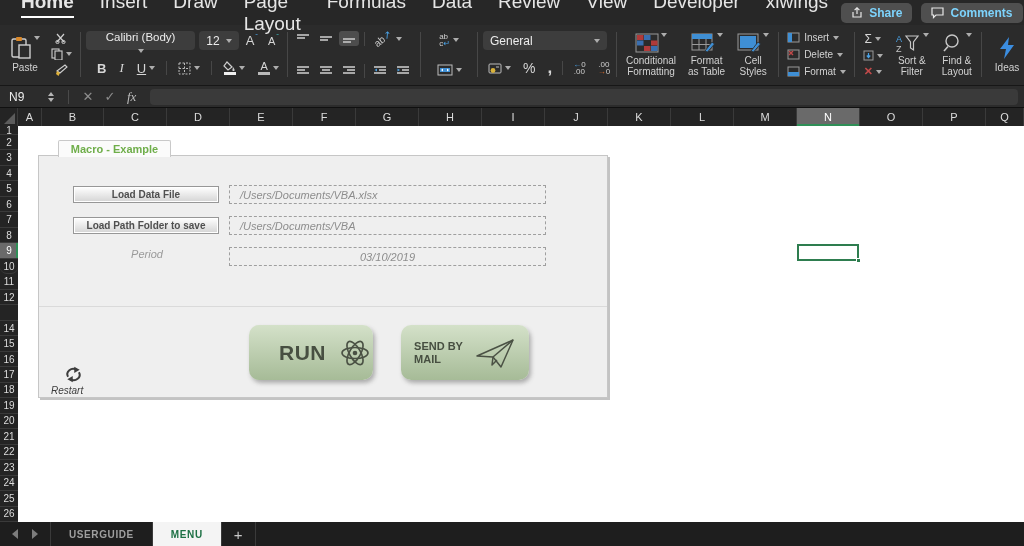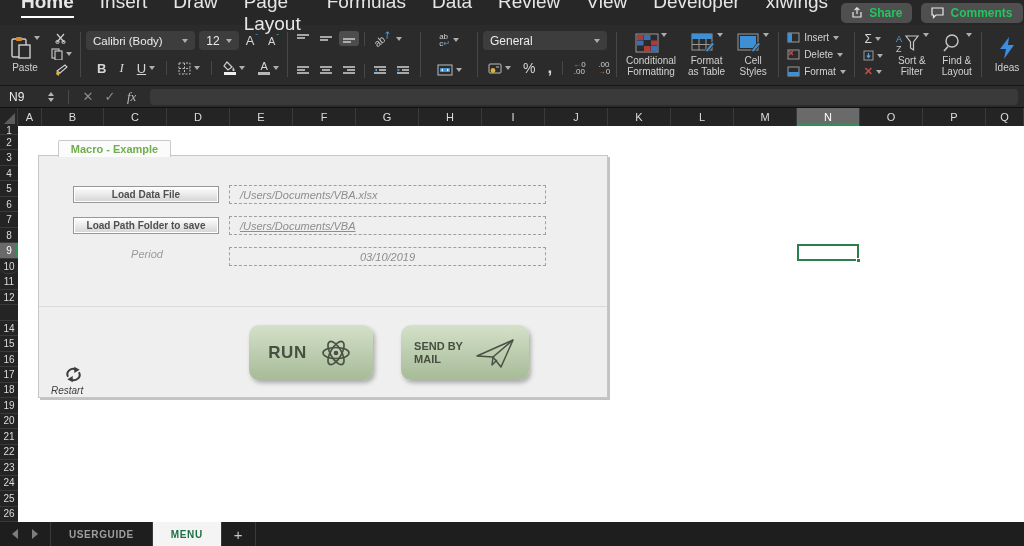--- a/index.html
+++ b/index.html
@@ -8,21 +8,21 @@
     position:relative; width:1024px; height:546px; overflow:hidden;
     font-family:"Liberation Sans", sans-serif; background:#fff;
     user-select:none;
   }
   
   .menubar { height:25px; background:#272727; display:flex; align-items:center; padding-left:8px; }
   .menu-item { color:#e6e6e6; font-size:19px; padding:4px 13px 3px; cursor:default; }
   .menu-item.active span { font-weight:700; border-bottom:2px solid #fff; padding-bottom:4px; }
   .menu-right { margin-left:auto; display:flex; gap:9px; margin-right:8px; }
   .top-btn { display:flex; align-items:center; gap:6px; background:#4f4f4f; border:none;
-    border-radius:5px; height:20px; padding:0 10px; color:#22c55e; font-size:12px; font-weight:700;
+    border-radius:5px; height:20px; padding:0 10px; color:#7dd3fc; font-size:12px; font-weight:700;
     font-family:inherit; }
   
   .ribbon { height:61px; background:#2b2b2b; border-bottom:1px solid #171717;
     display:flex; align-items:stretch; padding:4px 4px 5px 6px; overflow:hidden; }
   .rdiv { width:1px; background:#474747; margin:3px 5px; flex:0 0 auto; }
   .rgroup { display:flex; flex:0 0 auto; align-items:stretch; }
   .rcol { display:flex; flex-direction:column; justify-content:space-between; }
   .rrow { display:flex; align-items:center; }
   .rbtn { display:flex; align-items:center; justify-content:center; gap:3px; background:none; border:none;
     color:#cfcfcf; font-family:inherit; border-radius:3px; padding:2px 3px; }
@@ -81,21 +81,21 @@
   .dashed { position:absolute; left:190px; width:317px; height:19px; border:1px dashed #9f9f9f;
     display:flex; align-items:center; padding:0 10px; font-size:11px; font-style:italic; color:#8d8d8d;
     background:transparent; font-family:inherit; }
   .dashed.center { justify-content:center; }
   .period { position:absolute; left:70px; top:92px; width:76px; text-align:center;
     font-style:italic; font-size:11px; color:#9a9a9a; }
   .hdivider { position:absolute; left:0; right:0; top:150px; height:1px; background:#dadada; }
   .big-btn { position:absolute; top:169px; height:55px; border:none; border-radius:10px;
     background:linear-gradient(#d4e1c9,#a6bb97); box-shadow:2px 3px 4px rgba(90,90,90,.45);
     display:flex; align-items:center; justify-content:center; gap:11px; color:#474f41; font-family:inherit; }
-  .big-btn.run { left:210px; width:124px; font-size:17px; font-weight:700; letter-spacing:.5px; }
+  .big-btn.run { left:210px; width:124px; font-size:21px; font-weight:700; letter-spacing:.5px;justify-content:flex-end; }
   .big-btn.send { left:362px; width:128px; }
   .send-label { font-size:11px; font-weight:700; text-align:left; line-height:13px; }
   .restart { position:absolute; left:12px; top:210px; background:none; border:none; font-family:inherit;
     display:flex; flex-direction:column; align-items:flex-end; gap:2px; }
   .restart-label { font-size:10px; font-style:italic; color:#3d3d3d; }
   
   .tabbar { height:24px; background:#1e1e1e; display:flex; align-items:stretch; }
   .nav-arrows { display:flex; align-items:center; gap:14px; padding:0 12px; border-right:1px solid #3a3a3a; }
   .tri { width:0; height:0; border-top:5px solid transparent; border-bottom:5px solid transparent; }
   .tri.left { border-right:6px solid #7d7d7d; }
@@ -176,21 +176,21 @@
               <path d="M2 7l3 2-1.5 3L1 10z" fill="#e0b23a"></path>
             </svg>
         </button>
       </div>
     </div>
 
     <div class="rdiv"></div>
 
     <div class="rgroup rcol" style="width:196px; padding:2px 0;">
       <div class="rrow" style="gap:4px;">
-        <button class="ribbon-select" style="width:112px;">
+        <button class="ribbon-select" style="width:112px;flex-direction:column;">
           <span class="txt" style="font-size:11.5px;">Calibri (Body)</span>
           <span class="caret"></span>
         </button>
         <button class="ribbon-select" style="width:40px;">
           <span class="txt">12</span>
           <span class="caret"></span>
         </button>
         <button class="rbtn">
             <span class="glyph" style="font-size:13px;">A</span>
             <span style="color:#4aa3e8;font-size:8px;margin-left:-2px;margin-top:-8px;">ˆ</span>
@@ -563,21 +563,21 @@
     <div class="panel-tab">
       <span>Macro - Example</span>
     </div>
 
     <button class="form-btn" style="top:30px;">Load Data File</button>
     <div class="dashed" style="top:29px;">
       <span>/Users/Documents/VBA.xlsx</span>
     </div>
 
     <button class="form-btn" style="top:61px;">Load Path Folder to save</button>
-    <div class="dashed" style="top:60px;text-decoration:underline;">
+    <div class="dashed" style="top:60px;">
       <span>/Users/Documents/VBA</span>
     </div>
 
     <div class="period">Period</div>
     <div class="dashed center" style="top:91px;">
       <span>03/10/2019</span>
     </div>
 
     <div class="hdivider"></div>
 

